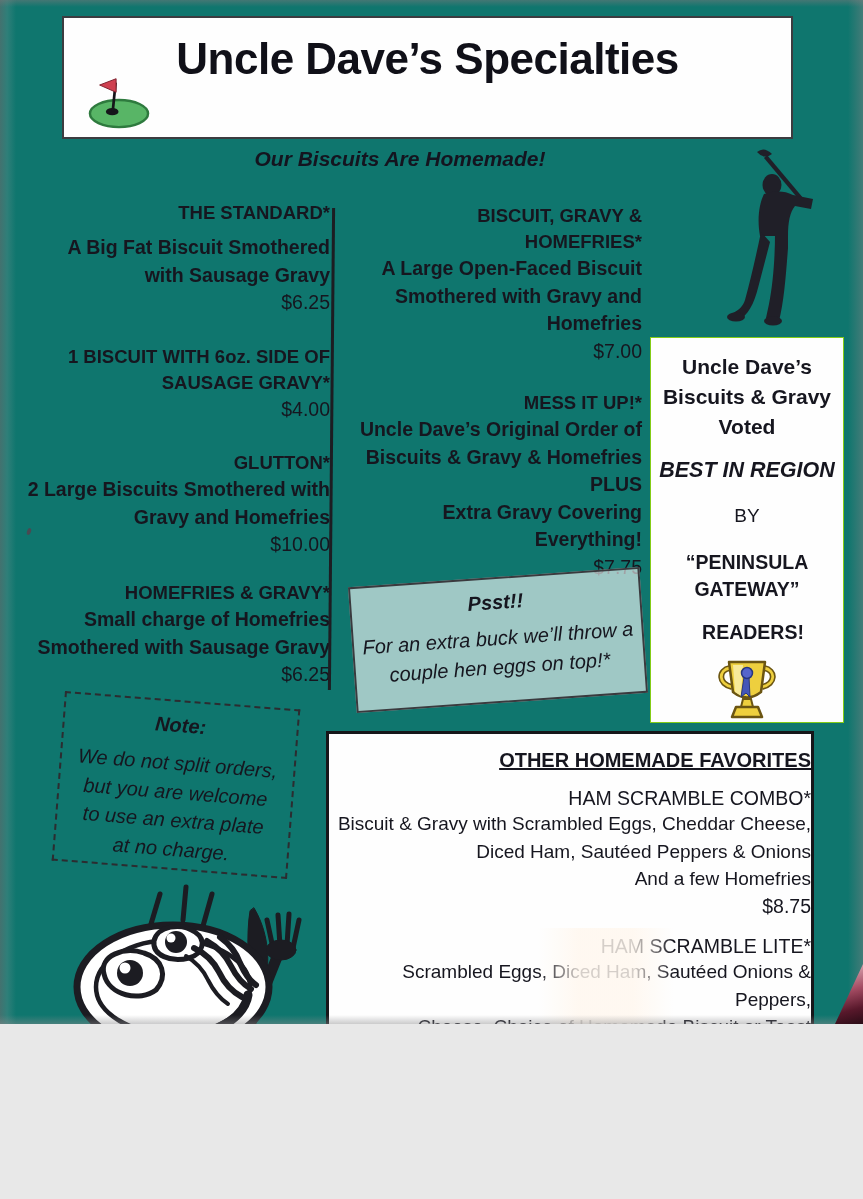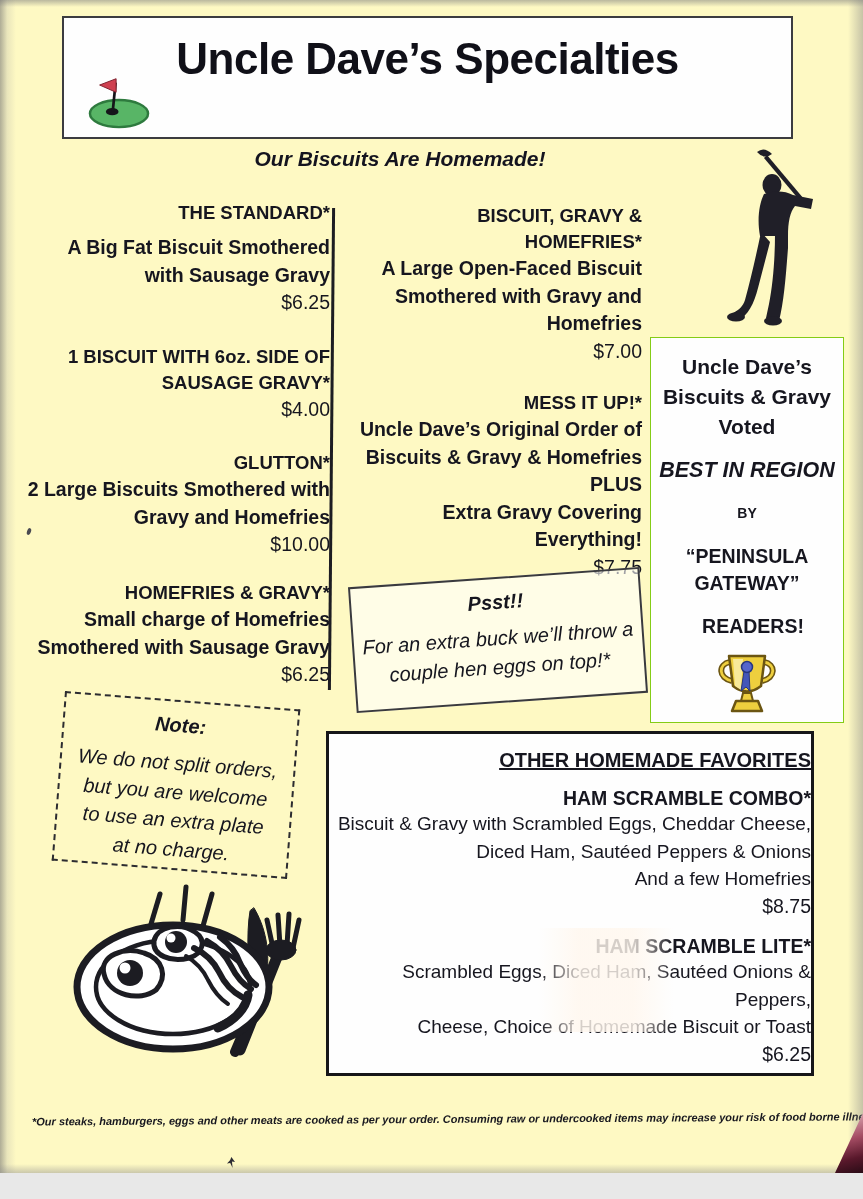--- a/index.html
+++ b/index.html
@@ -1,16 +1,16 @@
 <!DOCTYPE html>
 <html><head>
 <meta charset="utf-8">
 <style>
   html,body{margin:0;padding:0;background:#e8e8e8;}
-  .page{position:relative;width:863px;height:1173px;margin:0 auto;background:#fef9c3;
+  .page{position:relative;width:863px;height:1024px;margin:0 auto;background:#0f766e;
         overflow:hidden;font-family:"Liberation Sans",sans-serif;color:#16161f;}
   .abs{position:absolute;}
   .ml{white-space:pre-line;}
 
   
   .header-box{left:62px;top:16px;width:727px;height:119px;border:2px solid #3c3c40;background:#fefefe;}
   .title{position:absolute;left:0;right:0;top:16px;text-align:center;
          font-size:44px;font-weight:700;letter-spacing:-0.5px;color:#101018;}
   .golf-green{position:absolute;left:24px;top:54px;}
   .subtitle{left:170px;top:147px;width:460px;text-align:center;
@@ -27,36 +27,36 @@
   .psst-box{left:352px;top:577px;width:288px;height:122px;border:2px solid #3a3a3e;
             transform:rotate(-4deg);text-align:center;background:rgba(255,255,255,.6);}
   .psst-title{font-size:20px;font-style:italic;font-weight:700;margin-top:12px;}
   .psst-body{font-size:20px;font-style:italic;margin-top:10px;line-height:29px;}
 
   
   .award-box{left:650px;top:337px;width:194px;height:386px;border:1px solid #84cc16;
              box-sizing:border-box;text-align:center;background:#fefefe;}
   .award-voted{font-size:21px;font-weight:700;line-height:30px;margin-top:14px;}
   .award-best{font-size:21.5px;font-weight:700;font-style:italic;margin-top:16px;}
-  .award-by{font-size:14px;font-weight:700;margin-top:22px;}
+  .award-by{font-size:19px;font-weight:400;margin-top:22px;}
   .award-gateway{font-size:19.5px;font-weight:700;line-height:27px;margin-top:22px;}
   .award-readers{font-size:19.5px;font-weight:700;margin-top:18px;margin-left:12px;}
   .trophy{margin-top:12px;}
 
   
   .note-box{left:58px;top:700px;width:236px;height:170px;border:2.5px dashed #2c2c30;
             transform:rotate(4.5deg);text-align:center;box-sizing:border-box;padding-top:12px;}
   .note-title{font-size:20px;font-weight:700;font-style:italic;}
   .note-body{font-size:20px;font-style:italic;line-height:28.5px;margin-top:12px;}
 
   
   .fav-box{left:326px;top:731px;width:488px;height:345px;border:3.5px solid #161619;
            box-sizing:border-box;text-align:right;padding-top:15px;background:#fefefe;}
   .fav-title{font-size:20px;font-weight:700;text-decoration:underline;}
-  .fav-name{font-size:19.5px;font-weight:700;margin-top:15px;}
+  .fav-name{font-size:19.5px;font-weight:400;margin-top:15px;}
   .fav-desc{font-size:19px;line-height:27.5px;}
   .fav-price{font-size:19.5px;line-height:27.5px;}
 
   .footer{left:32px;top:1113px;width:806px;font-size:11px;font-weight:700;font-style:italic;
           white-space:nowrap;transform:rotate(-0.35deg);color:#18181f;}
 
   
   .edge-left{left:0;top:0;width:16px;height:100%;background:linear-gradient(90deg,rgba(110,110,112,.55),rgba(160,160,160,.22) 45%,rgba(255,255,255,0));z-index:6;}
   .edge-top{left:0;top:0;width:100%;height:7px;background:linear-gradient(180deg,rgba(120,120,122,.5),rgba(255,255,255,0));z-index:6;}
   .edge-right{right:0;top:0;width:15px;height:100%;background:linear-gradient(270deg,rgba(130,130,132,.45),rgba(255,255,255,0));z-index:6;}

